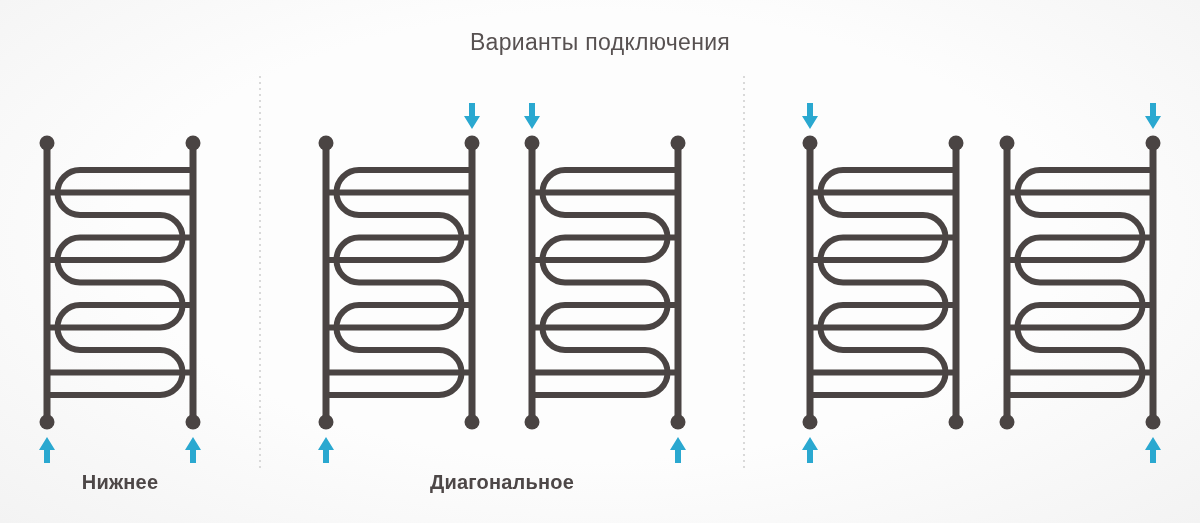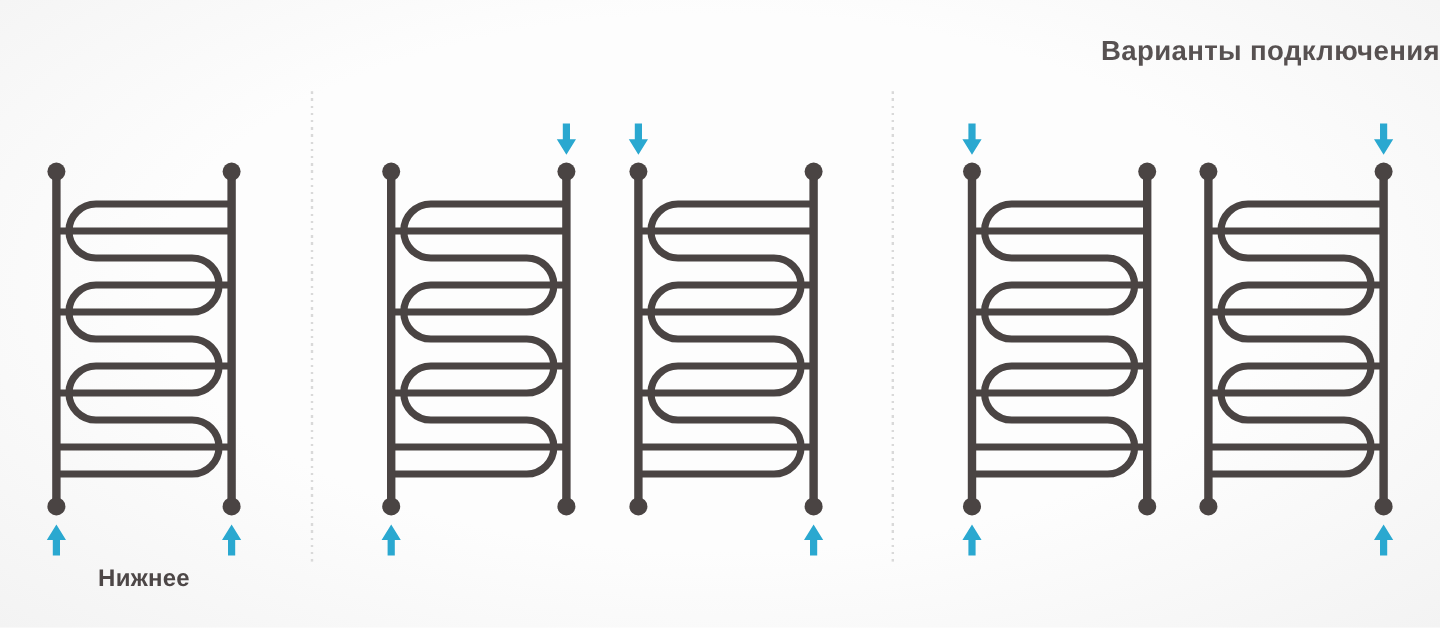--- a/index.html
+++ b/index.html
@@ -5,41 +5,42 @@
   html,body{margin:0;padding:0;}
   .stage{
     position:relative;
     width:1200px;height:523px;
     background:radial-gradient(ellipse at 50% 45%, #fdfdfd 55%, #f3f3f3 100%);
     font-family:"Liberation Sans", sans-serif;
     overflow:hidden;
   }
   .title{
     position:absolute;top:29px;left:0;width:1200px;
-    text-align:right;font-size:23px;font-weight:700;letter-spacing:.3px;
+    text-align:center;font-size:23px;font-weight:400;letter-spacing:.3px;
   }
   .divider{
     position:absolute;top:76px;height:392px;width:2px;
   }
   .group-label{
     position:absolute;top:471px;width:300px;
     text-align:center;font-size:20px;font-weight:700;letter-spacing:.2px;
   }
   .label-bottom{left:-30px;}
   .label-diagonal{left:352px;}
   .label-vertical{left:832px;}
   .radiator{position:absolute;top:95px;width:190px;height:380px;}
 </style>
 </head>
 <body>
 
 <div class="stage">
   <div class="title" style="color: rgb(87, 81, 81);">Варианты подключения</div>
 
   <div class="group-label label-bottom" style="color: rgb(77, 71, 71);">Нижнее</div>
+  <div class="group-label label-diagonal" style="color: rgb(77, 71, 71);">Диагональное</div>
 
   <div id="diagram-layer">
       <svg viewBox="0 0 190 380" width="190" height="380" class="radiator" style="left: 25px;">
         <path d="M 168 75 H 55 A 22.5 22.5 0 0 0 55 120 H 135 A 22.5 22.5 0 0 1 135 165 H 22" fill="none" stroke="#4a4443" stroke-width="6"></path>
         <path d="M 168 142.5 H 55 A 22.5 22.5 0 0 0 55 187.5 H 135 A 22.5 22.5 0 0 1 135 232.5 H 22" fill="none" stroke="#4a4443" stroke-width="6"></path>
         <path d="M 168 210 H 55 A 22.5 22.5 0 0 0 55 255 H 135 A 22.5 22.5 0 0 1 135 300 H 22" fill="none" stroke="#4a4443" stroke-width="6"></path>
         <line x1="22" y1="97.5" x2="168" y2="97.5" stroke="#4a4443" stroke-width="6"></line>
         <line x1="22" y1="277.5" x2="168" y2="277.5" stroke="#4a4443" stroke-width="6"></line>
         <line x1="22" y1="48" x2="22" y2="327" stroke="#4a4443" stroke-width="7"></line>
         <circle cx="22" cy="48" r="7.5" fill="#4a4443"></circle>

